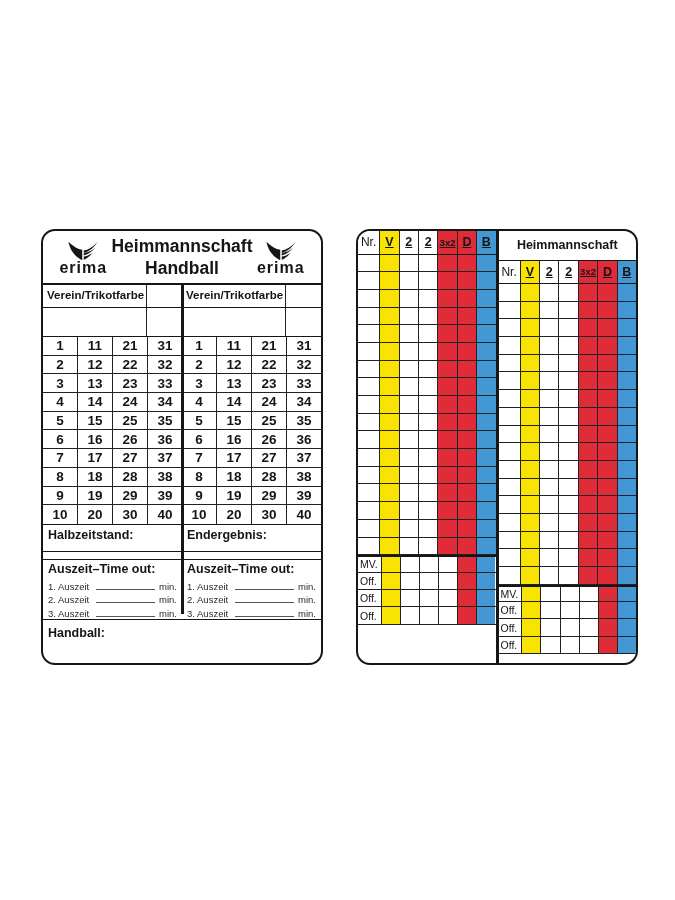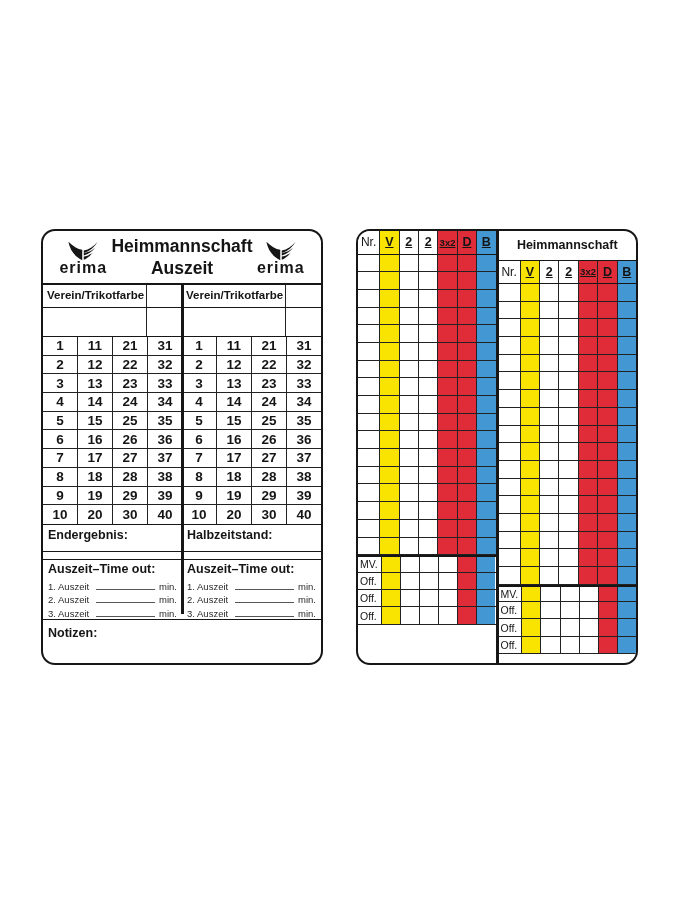--- a/index.html
+++ b/index.html
@@ -74,21 +74,21 @@
       <svg width="34" height="20" viewBox="0 0 44 26">
         <path fill="#161616" d="M3,1 C9,7 15,10.5 21,11.5 L21,25 C12,21 5,12 3,1 Z"></path>
         <path fill="#161616" d="M41,1 C36,7 30,11 23,12.5 L23,15.5 C31,13.5 37,7.5 41,1 Z"></path>
         <path fill="#161616" d="M38,8.5 C34,12.5 29,14.8 23,15.8 L23,18.8 C29,17.3 34,13.5 38,8.5 Z"></path>
         <path fill="#161616" d="M35,15 C31,18 27,19.5 23,20.3 L23,24.5 C27,23 31,19.5 35,15 Z"></path>
       </svg>
       <div class="brand">erima</div>
     </div>
     <div class="lc-title">
       <div>Heimmannschaft</div>
-      <div>Auszeit</div>
+      <div>Handball</div>
     </div>
     <div class="logo">
       <svg width="34" height="20" viewBox="0 0 44 26">
         <path fill="#161616" d="M3,1 C9,7 15,10.5 21,11.5 L21,25 C12,21 5,12 3,1 Z"></path>
         <path fill="#161616" d="M41,1 C36,7 30,11 23,12.5 L23,15.5 C31,13.5 37,7.5 41,1 Z"></path>
         <path fill="#161616" d="M38,8.5 C34,12.5 29,14.8 23,15.8 L23,18.8 C29,17.3 34,13.5 38,8.5 Z"></path>
         <path fill="#161616" d="M35,15 C31,18 27,19.5 23,20.3 L23,24.5 C27,23 31,19.5 35,15 Z"></path>
       </svg>
       <div class="brand">erima</div>
     </div>
@@ -237,22 +237,22 @@
         <div class="num-row">
           <div class="num-cell">10</div>
           <div class="num-cell">20</div>
           <div class="num-cell">30</div>
           <div class="num-cell">40</div>
         </div>
       </div>
   </div>
 
   <div class="lc-row score-row">
+    <div class="half score">Halbzeitstand:</div>
     <div class="half score">Endergebnis:</div>
-    <div class="half score">Halbzeitstand:</div>
   </div>
 
   <div class="lc-row gap-row"></div>
 
   <div class="lc-row timeout-row">
     <div class="half timeout">
       <div class="t-head">Auszeit–Time out:</div>
       <div>
           <div class="t-item">
             <span class="t-label">1. Auszeit</span>
@@ -287,21 +287,21 @@
           <div class="t-item">
             <span class="t-label">3. Auszeit</span>
             <div class="t-line"></div>
             <span class="t-min">min.</span>
           </div>
         </div>
     </div>
   </div>
 
   <div class="notes">
-    <span>Notizen:</span>
+    <span>Handball:</span>
   </div>
 
   <div class="center-divider"></div>
 </div>
 
 <div class="card" id="right-card">
   <div class="r-half home">
     <div class="r-grid">
         <div class="t-row header">
           <div class="t-cell first" style="background: rgb(255, 255, 255);">Nr.</div>

